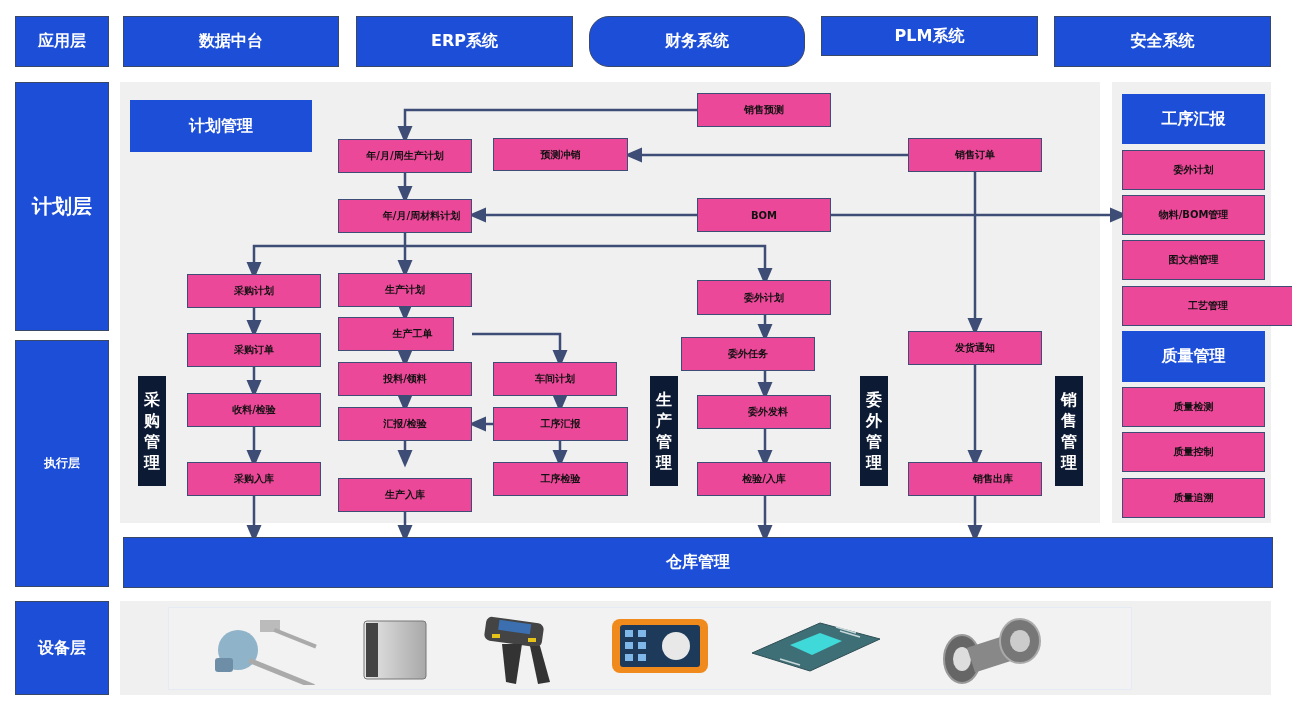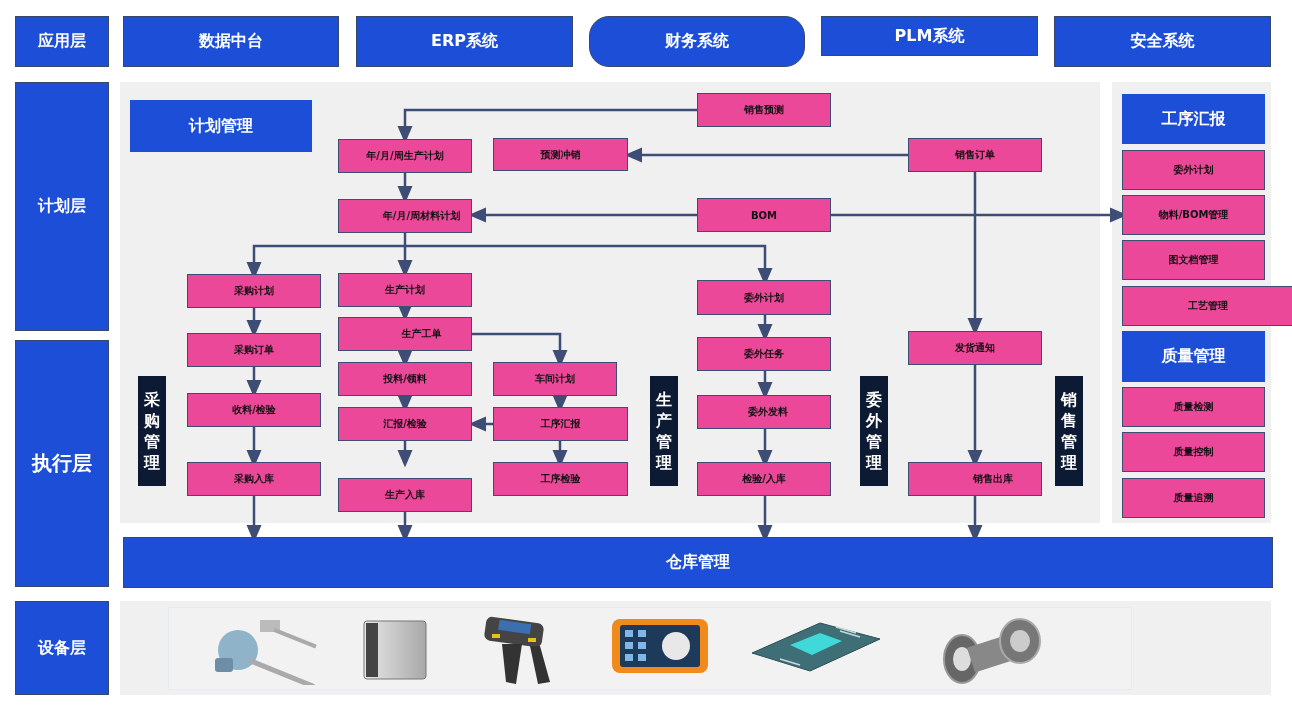--- a/index.html
+++ b/index.html
@@ -12,22 +12,22 @@
           justify-content: center; font-size: 10px; font-weight: bold; color: #111; }
   .vlabel { position: absolute; background: #0c1a33; color: #fff; font-weight: bold; font-size: 16px;
             display: flex; flex-direction: column; align-items: center; justify-content: center; line-height: 21px; }
   svg.lines { position: absolute; left: 0; top: 0; pointer-events: none; }
   .device { position: absolute; }
 </style>
 </head>
 <body>
 
 <div class="dark" style="left:15px;top:16px;width:94px;height:51px;font-size:16px;">应用层</div>
-<div class="dark" style="left:15px;top:82px;width:94px;height:249px;font-size:16px;">计划层</div>
-<div class="dark" style="left:15px;top:340px;width:94px;height:247px;font-size:20px;">执行层</div>
+<div class="dark" style="left:15px;top:82px;width:94px;height:249px;font-size:20px;">计划层</div>
+<div class="dark" style="left:15px;top:340px;width:94px;height:247px;font-size:12px;">执行层</div>
 <div class="dark" style="left:15px;top:601px;width:94px;height:94px;font-size:16px;">设备层</div>
 
 <div class="dark" style="left:123px;top:16px;width:216px;height:51px;font-size:16px;">数据中台</div>
 <div class="dark" style="left:356px;top:16px;width:217px;height:51px;font-size:16px;">ERP系统</div>
 <div class="dark" style="left:589px;top:16px;width:216px;height:51px;font-size:16px;border-radius:20px;">财务系统</div>
 <div class="dark" style="left:821px;top:16px;width:217px;height:40px;font-size:16px;">PLM系统</div>
 <div class="dark" style="left:1054px;top:16px;width:217px;height:51px;font-size:16px;">安全系统</div>
 
 <div class="panel" style="left:120px;top:82px;width:980px;height:441px;"></div>
 
@@ -91,30 +91,30 @@
 <div class="node" style="left:908px;top:138px;width:134px;height:34px;">销售订单</div>
 <div class="node" style="left:338px;top:199px;width:134px;height:34px;padding-left:33px;">年/月/周材料计划</div>
 <div class="node" style="left:697px;top:198px;width:134px;height:34px;">BOM</div>
 
 <div class="node" style="left:187px;top:274px;width:134px;height:34px;">采购计划</div>
 <div class="node" style="left:187px;top:333px;width:134px;height:34px;">采购订单</div>
 <div class="node" style="left:187px;top:393px;width:134px;height:34px;">收料/检验</div>
 <div class="node" style="left:187px;top:462px;width:134px;height:34px;">采购入库</div>
 
 <div class="node" style="left:338px;top:273px;width:134px;height:34px;">生产计划</div>
-<div class="node" style="left:338px;top:317px;width:134px;height:34px;padding-left:33px;">生产工单</div>
+<div class="node" style="left:338px;top:317px;width:116px;height:34px;padding-left:33px;">生产工单</div>
 <div class="node" style="left:338px;top:362px;width:134px;height:34px;">投料/领料</div>
 <div class="node" style="left:338px;top:407px;width:134px;height:34px;">汇报/检验</div>
 <div class="node" style="left:338px;top:462px;width:134px;height:34px;margin-top:16px;">生产入库</div>
 <div class="node" style="left:493px;top:362px;width:124px;height:34px;">车间计划</div>
 <div class="node" style="left:493px;top:407px;width:135px;height:34px;">工序汇报</div>
 <div class="node" style="left:493px;top:462px;width:135px;height:34px;">工序检验</div>
 
 <div class="node" style="left:697px;top:280px;width:134px;height:35px;">委外计划</div>
-<div class="node" style="left:697px;top:337px;width:134px;height:34px;">委外任务</div>
+<div class="node" style="left:681px;top:337px;width:134px;height:34px;">委外任务</div>
 <div class="node" style="left:697px;top:395px;width:134px;height:34px;padding-left:8px;">委外发料</div>
 <div class="node" style="left:697px;top:462px;width:134px;height:34px;">检验/入库</div>
 
 <div class="node" style="left:908px;top:331px;width:134px;height:34px;">发货通知</div>
 <div class="node" style="left:908px;top:462px;width:134px;height:34px;padding-left:36px;">销售出库</div>
 
 <div class="vlabel" style="left:138px;top:376px;width:28px;height:110px;">
   <span>采</span>
   <span>购</span>
   <span>管</span>

